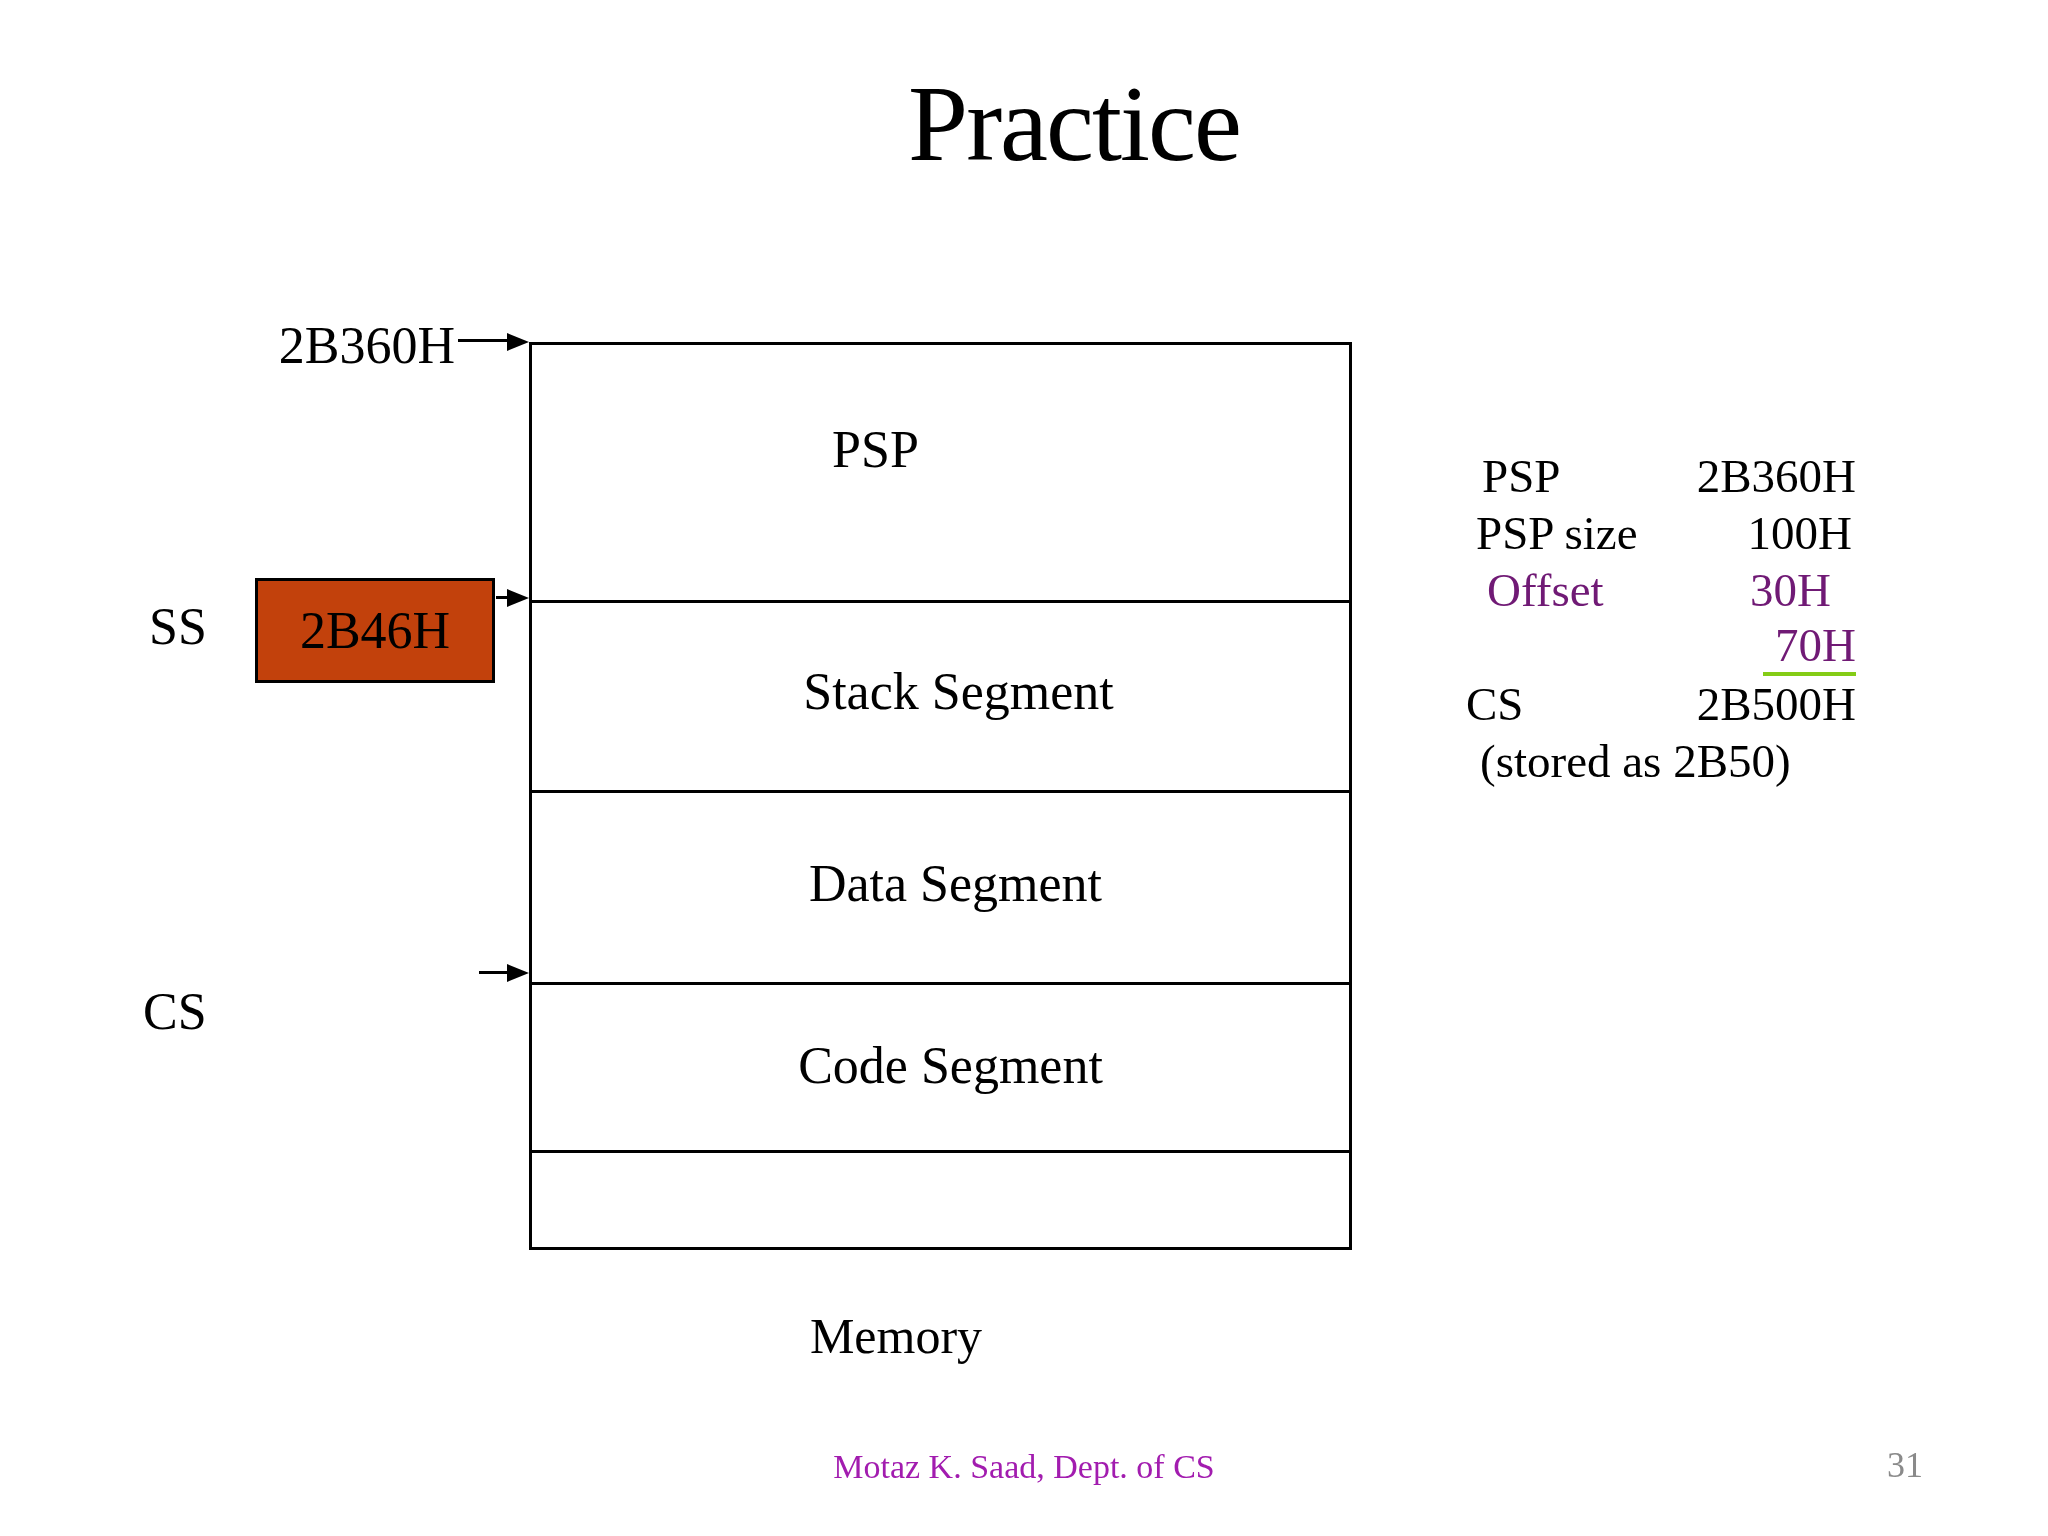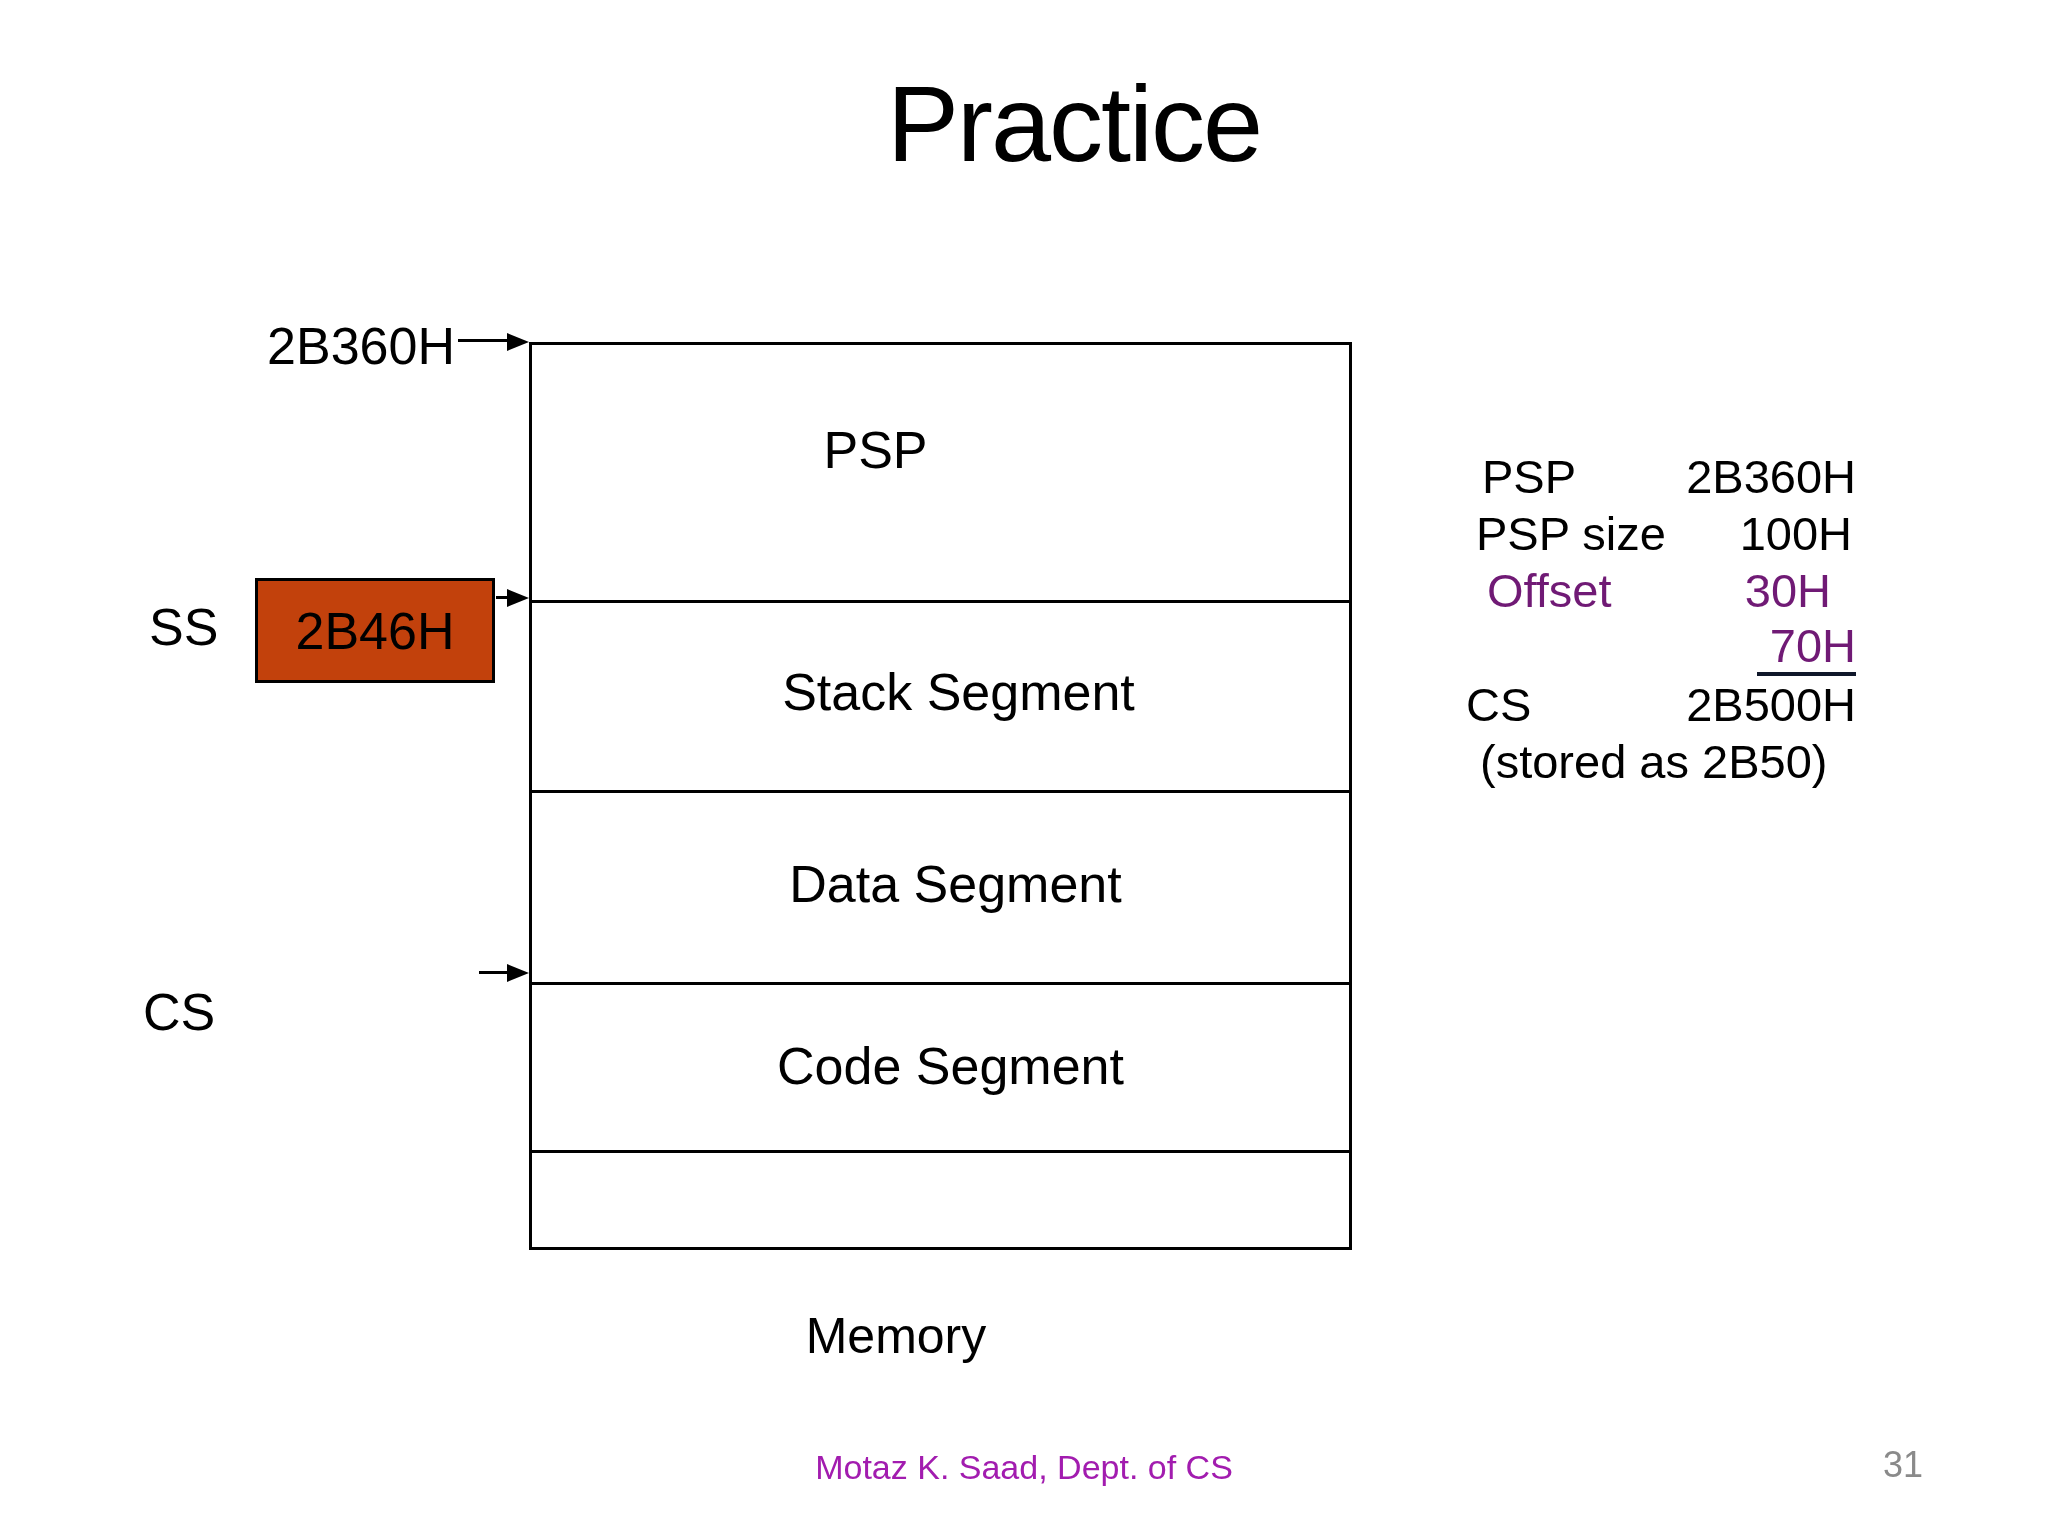--- a/index.html
+++ b/index.html
@@ -1,18 +1,18 @@
 <!DOCTYPE html>
 <html><head>
 <meta charset="utf-8">
 <style>
   html,body{margin:0;padding:0;background:#ffffff;}
   #slide{
     position:relative; width:2048px; height:1536px; background:#ffffff; overflow:hidden;
-    font-family:Liberation Sans, sans-serif; color:#000;
+    font-family:Liberation Serif, serif; color:#000;
   }
   
   .title{
     position:absolute; top:68px; left:0; width:100%; text-align:center;
     transform:translateX(50px);
     font-size:108px; line-height:112px; letter-spacing:-2px; color:#000;
   }
   
   .membox{
     position:absolute; left:529px; top:342px; width:817px; height:902px;
@@ -47,21 +47,21 @@
   }
   
   .calc{position:absolute; left:1466px; top:448px; width:390px;}
   .calc-row{
     display:flex; justify-content:space-between;
     height:57px; line-height:57px; font-size:47px; color:#000;
   }
   .calc-row .cl{text-align:left;}
   .calc-row .cv{text-align:right;}
   .red{color:#701a75;}
-  .u{display:inline-block; line-height:53px; border-bottom:4px solid #0f172a;}
+  .u{display:inline-block; line-height:53px; border-bottom:4px solid #84cc16;}
   
   .footer-author{
     position:absolute; top:1448px; left:0; width:100%; text-align:center;
     font-size:34px; color:#a21caf;
   }
   .page-number{
     position:absolute; top:1444px; right:125px;
     font-size:36px; color:#8A8A8A;
   }
 </style>

